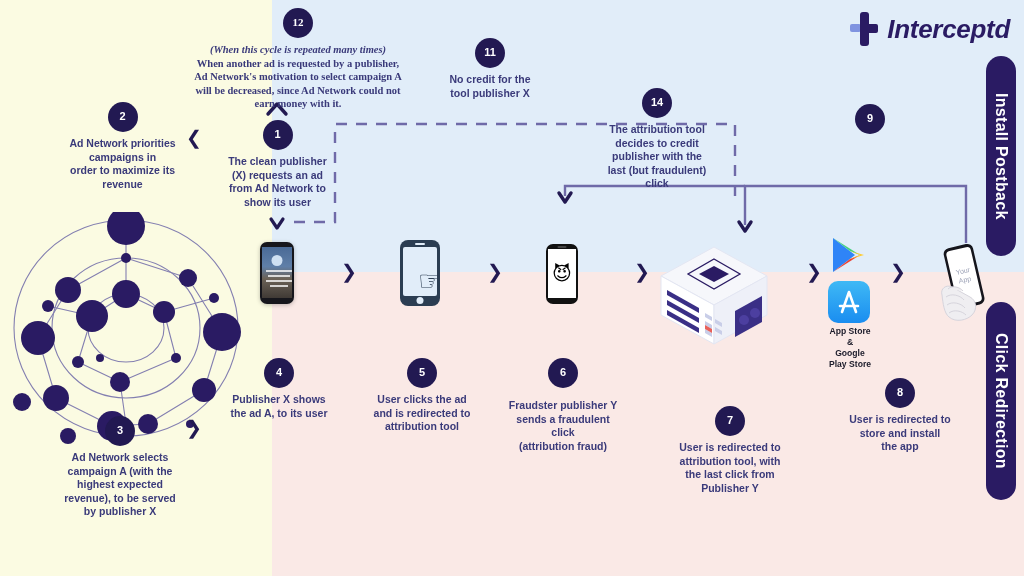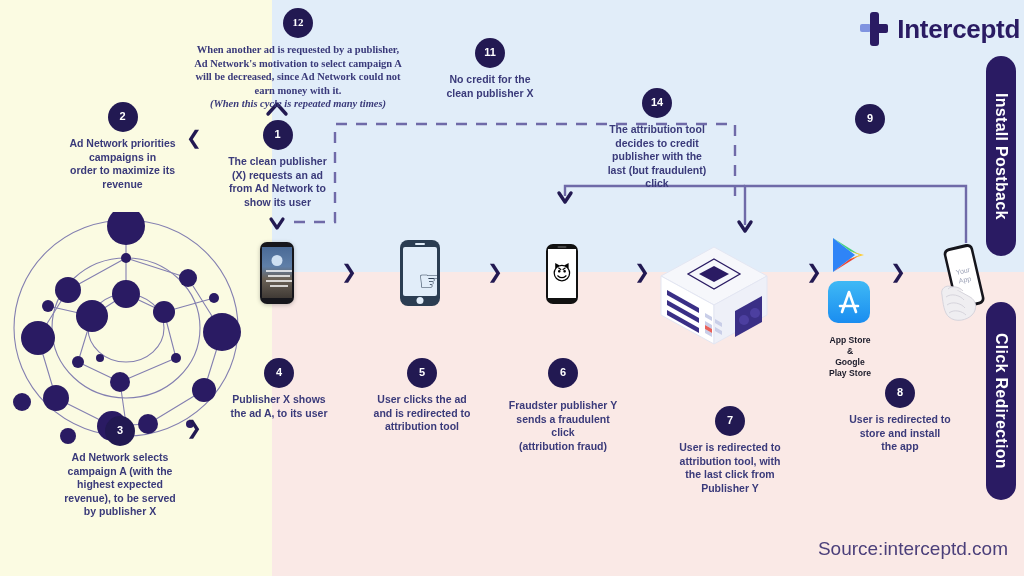--- a/index.html
+++ b/index.html
@@ -45,21 +45,21 @@
   .vpill{
     position:absolute;width:30px;background:#2a1b63;border-radius:15px;
     color:#fff;font-size:16px;font-weight:bold;letter-spacing:.3px;
     display:flex;align-items:center;justify-content:center;
   }
   .vpill span{writing-mode:vertical-rl;white-space:nowrap;}
   #pill-install{right:8px;top:56px;height:200px;}
   #pill-click{right:8px;top:302px;height:198px;}
 
   
-  #logo{position:absolute;right:4px;top:12px;display:flex;align-items:center;gap:9px;}
+  #logo{position:absolute;right:14px;top:12px;display:flex;align-items:center;gap:9px;font-style:italic;}
   #logo .mark{position:relative;width:28px;height:34px;}
   #logo .mark .bar{position:absolute;left:10px;top:0;width:9px;height:34px;
       background:#2a1b63;border-radius:3px;}
   #logo .mark .arm-r{position:absolute;left:17px;top:12px;width:11px;height:9px;
       background:#2a1b63;border-radius:2px;}
   #logo .mark .arm-l{position:absolute;left:0px;top:12px;width:11px;height:8px;
       background:#7f93e0;border-radius:2px;}
   #logo .word{font-size:26px;font-weight:bold;color:#2a1b63;letter-spacing:-.3px;}
 
   #source{position:absolute;right:16px;bottom:16px;color:#4b3f7a;font-size:19px;}
@@ -103,21 +103,21 @@
 
   
   #server{position:absolute;left:655px;top:243px;width:118px;height:105px;}
 
   
   #gplay{position:absolute;left:828px;top:235px;width:40px;height:40px;}
   #appstore{position:absolute;left:828px;top:281px;width:42px;height:42px;
     border-radius:10px;background:linear-gradient(#3fb9f5,#1a8df0);
     display:flex;align-items:center;justify-content:center;}
   #store-label{position:absolute;left:806px;top:326px;width:88px;text-align:center;
-    font-size:8.6px;line-height:11px;font-weight:bold;color:#1b1b2a;margin-top:9px;}
+    font-size:8.6px;line-height:11px;font-weight:bold;color:#1b1b2a;}
 
   
   #handphone{position:absolute;left:936px;top:243px;width:62px;height:92px;}
 
   
   #wires{position:absolute;left:0;top:0;width:1024px;height:576px;pointer-events:none;}
 </style>
 </head>
 <body>
 
@@ -365,27 +365,26 @@
     <div class="cap" style="white-space: pre-line;">The attribution tool
 decides to credit
 publisher with the
 last (but fraudulent)
 click</div>
   </div>
 
   <div class="step" style="left:412px;top:38px;width:156px;">
     <div class="badge">11</div>
     <div class="cap" style="white-space: pre-line;">No credit for the
-clean publisher X</div>
+tool publisher X</div>
   </div>
 
   <div class="step" style="left:150px;top:8px;width:296px;font-family:Liberation Serif, serif;">
     <div class="badge">12</div>
+    <div class="cap italic">(When this cycle is repeated many times)</div>
     <div class="cap" style="white-space: pre-line;">When another ad is requested by a publisher,
 Ad Network's motivation to select campaign A
 will be decreased, since Ad Network could not
 earn money with it.</div>
-    <div class="cap italic">(When this cycle is repeated many times)</div>
-  </div>
-
-  <div id="source">Source:interceptd.com</div>
+  </div>
+
 
 </div>
 
 </body></html>

